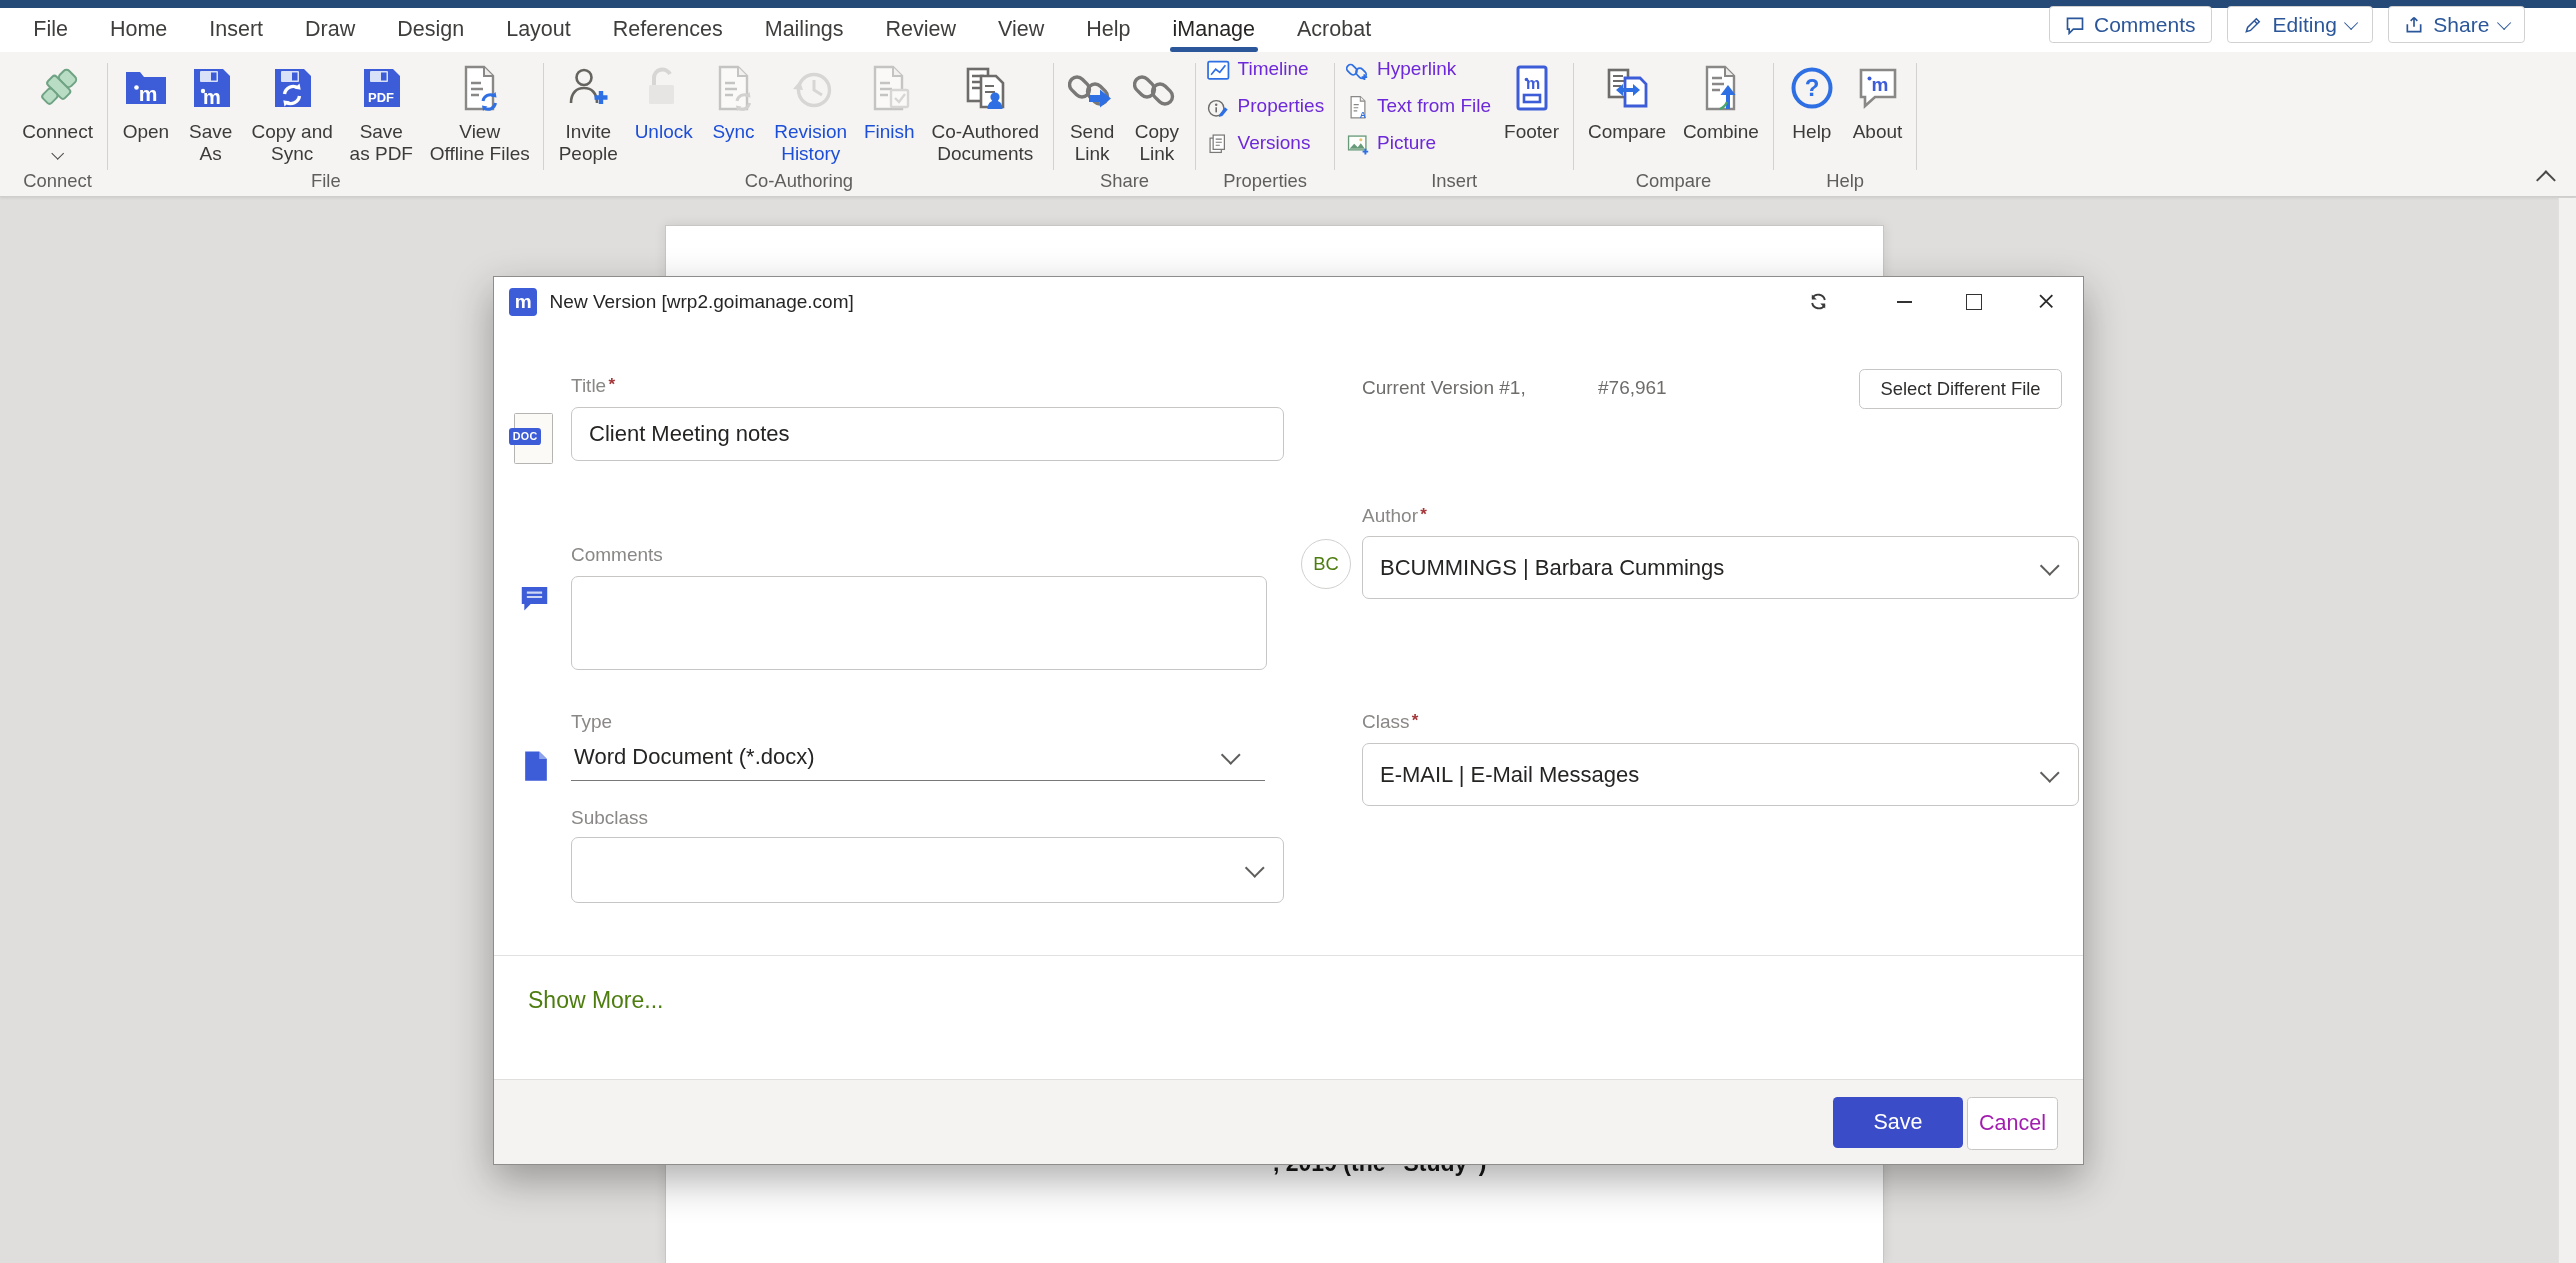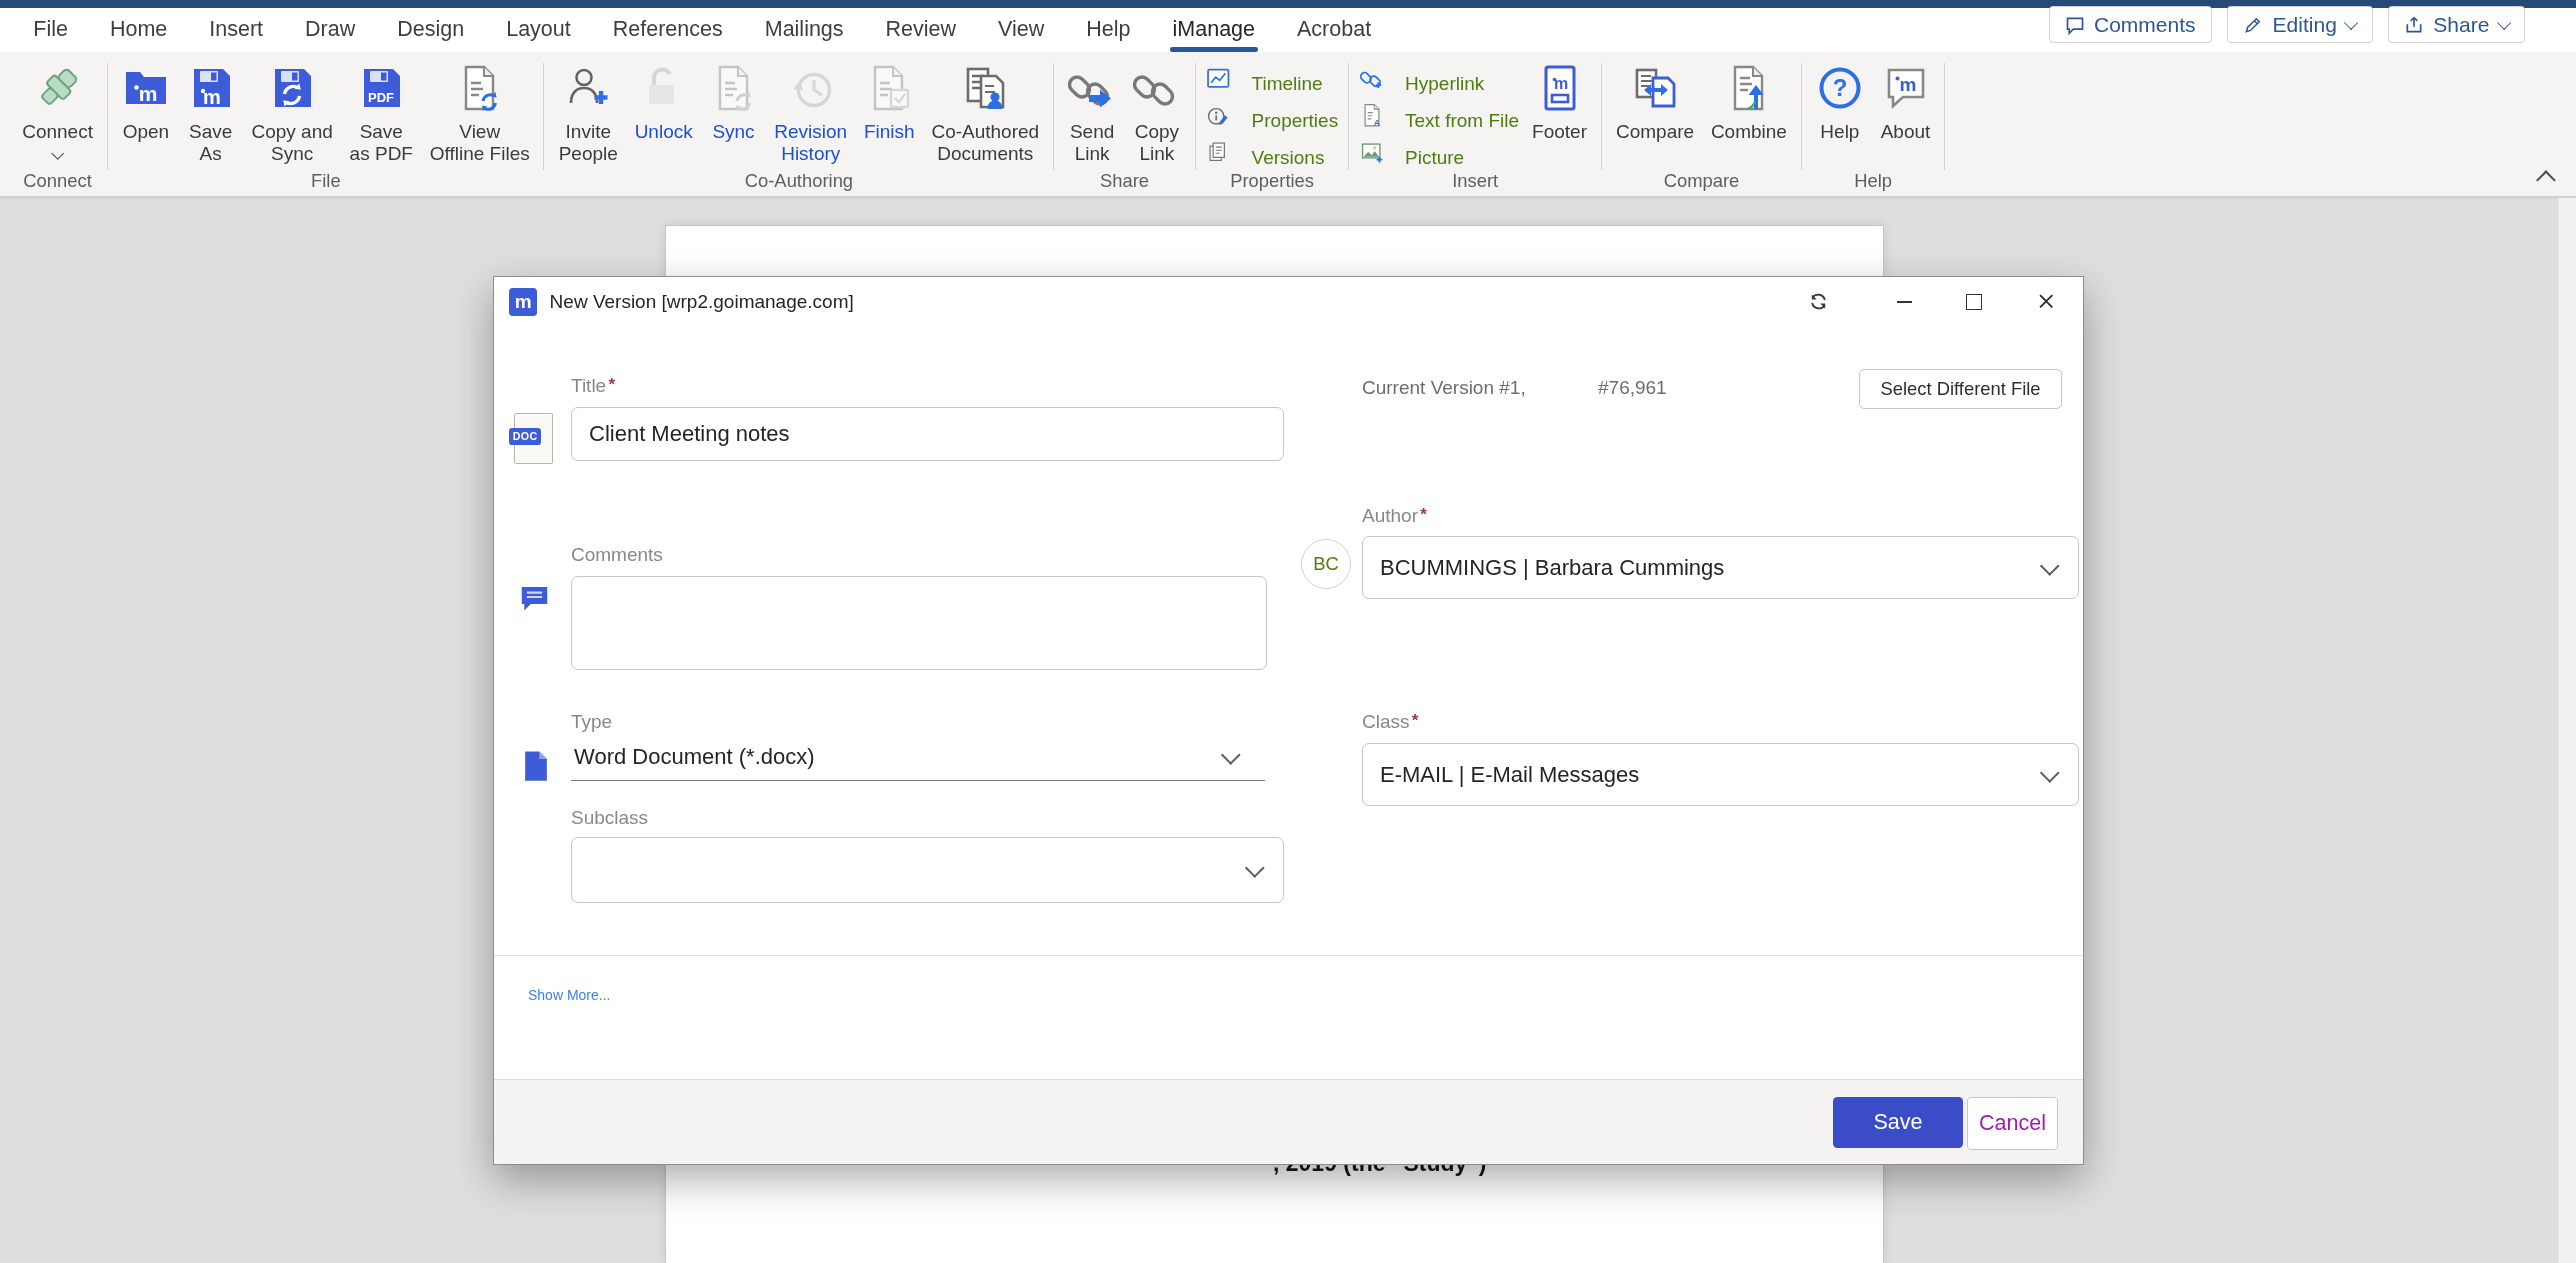--- a/index.html
+++ b/index.html
@@ -27,21 +27,21 @@
   .rib-group::after{content:"";position:absolute;right:0;top:10.7px;bottom:26px;width:0.8px;background:#d4d2d0;}
   .rib-items{display:flex;align-items:flex-start;flex:1;margin-bottom:26px;}
   .rib-grouplabel{position:absolute;bottom:3.8px;left:0;right:0;text-align:center;font-size:18.4px;color:#605e5c;}
   .rib-btn{display:flex;flex-direction:column;align-items:center;padding:3.1px 8.4px 0 8.4px;}
   .rib-btn .icn{height:66px;display:flex;align-items:center;}
   .rib-btn .lbl{font-size:19px;line-height:22px;color:#3c3b39;text-align:center;white-space:nowrap;}
   .rib-btn.disabled .lbl{color:#1d4ed8;}
   .rib-btn.disabled .icn svg{filter:grayscale(1) opacity(.45);}
   .rib-btn .dd{width:8.4px;height:8.4px;border-right:1.8px solid #4a4947;border-bottom:1.8px solid #4a4947;transform:rotate(45deg);margin-top:6.1px;}
   .rib-stack{display:flex;flex-direction:column;margin-top:6.1px;padding:0 4.6px;}
-  .rib-small{display:flex;align-items:flex-end;gap:21px;height:37px;font-size:19px;color:#4d7c0f;white-space:nowrap;}
+  .rib-small{display:flex;align-items:flex-start;gap:7px;height:37px;font-size:19px;color:#6d28d9;white-space:nowrap;}
   .collapse-chev{position:absolute;right:23px;bottom:9.2px;width:12.3px;height:12.3px;border-top:2.3px solid#4a4947;border-right:2.3px solid #4a4947;transform:rotate(-45deg);}
   
   .page{position:absolute;left:665px;top:225px;width:1217px;bottom:0;background:#fff;border:0.8px solid #c8c6c4;border-bottom:none;
         box-shadow:0 0 10.7px rgba(0,0,0,.10);z-index:1;}
   .doc-fragment{position:absolute;left:607px;top:924px;font-size:23px;font-weight:bold;color:#161616;white-space:nowrap;}
   .scroll-track{position:absolute;right:0;top:198px;bottom:0;width:17px;background:#f2f1f0;border-left:0.8px solid #e3e1df;z-index:0;}
   
   .dialog{position:absolute;left:493px;top:276px;width:1589px;height:887px;background:#fff;border:0.8px solid #8f8d8b;
           box-shadow:0 15.3px 38px rgba(0,0,0,.32);z-index:20;}
   .dlg-titlebar{position:relative;height:49px;display:flex;align-items:center;padding-left:15.3px;}
@@ -65,21 +65,21 @@
   .avatar{position:absolute;left:807px;top:213px;width:48px;height:48px;border-radius:50%;border:1.5px solid #d2d0ce;background:#fff;
           display:flex;align-items:center;justify-content:center;font-size:18.4px;color:#4d7c0f;}
   .doc-icon{position:absolute;left:20px;top:87px;width:37px;height:49px;background:#fbfaf7;border:1.2px solid #b6b4b2;border-radius:1.5px;}
   .doc-icon .badge{position:absolute;left:-6.1px;top:14px;background:#3d5cd7;color:#fff;font-size:10.7px;font-weight:bold;
                    border-radius:3.1px;padding:2.3px 3.8px;letter-spacing:0.4px;}
   .cmt-icon{position:absolute;left:24.5px;top:259px;}
   .type-icon{position:absolute;left:29px;top:423px;}
   .type-select{position:absolute;left:77px;top:408px;width:694px;height:46px;border-bottom:1.5px solid #7a7876;
                display:flex;align-items:center;font-size:22px;color:#252423;}
   .divider{position:absolute;left:0;right:0;top:629px;height:0.8px;background:#e3e1df;}
-  .show-more{position:absolute;left:34px;top:661px;font-size:14px;color:#3b82f6;}
+  .show-more{position:absolute;left:34px;top:661px;font-size:23px;color:#4d7c0f;}
   .dlg-footer{position:absolute;left:0;right:0;bottom:0;height:84px;background:#f4f3f2;border-top:0.8px solid #e1dfdd;}
   .btn-save{position:absolute;right:120px;top:17px;width:130px;height:51px;background:#3b4cc8;color:#fff;border-radius:4.6px;
             display:flex;align-items:center;justify-content:center;font-size:21.5px;}
   .btn-cancel{position:absolute;right:25px;top:17px;width:89px;height:51px;background:#fff;border:1.2px solid #c8c6c4;color:#a21caf;
               border-radius:4.6px;display:flex;align-items:center;justify-content:center;font-size:21.5px;}
 </style>
 </head>
 <body>
 
 <div class="topstrip"></div>

